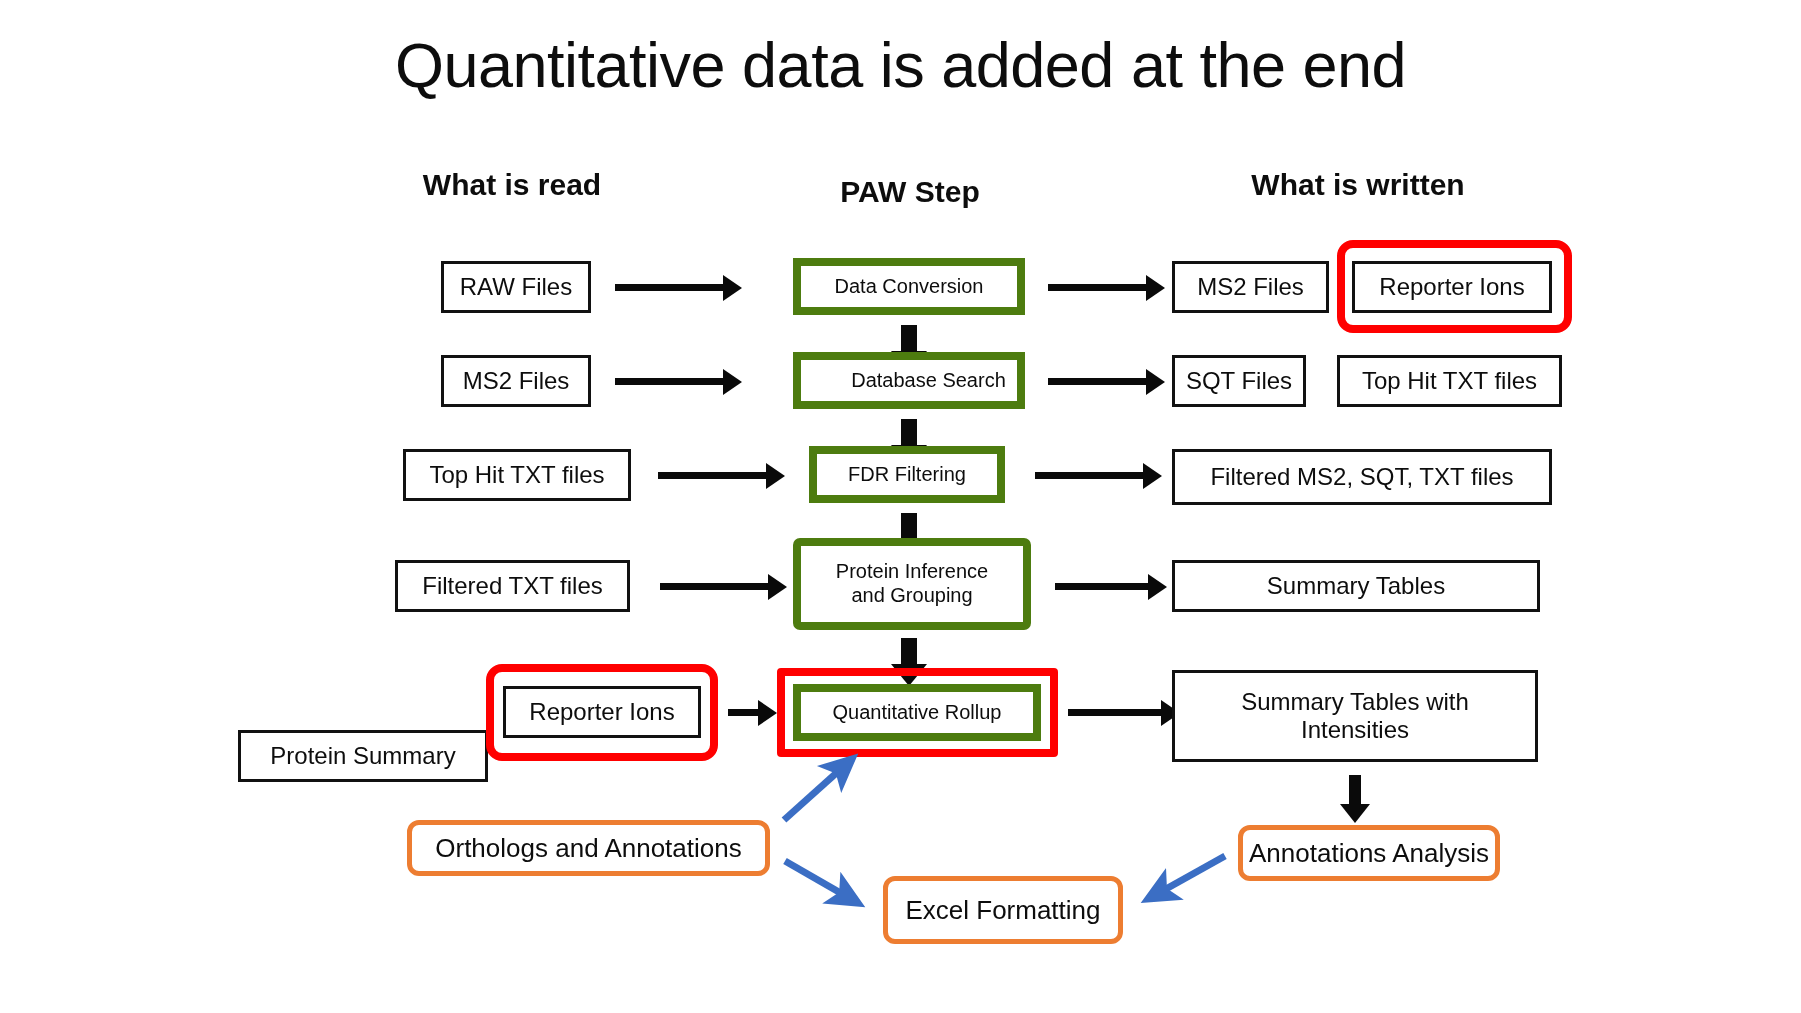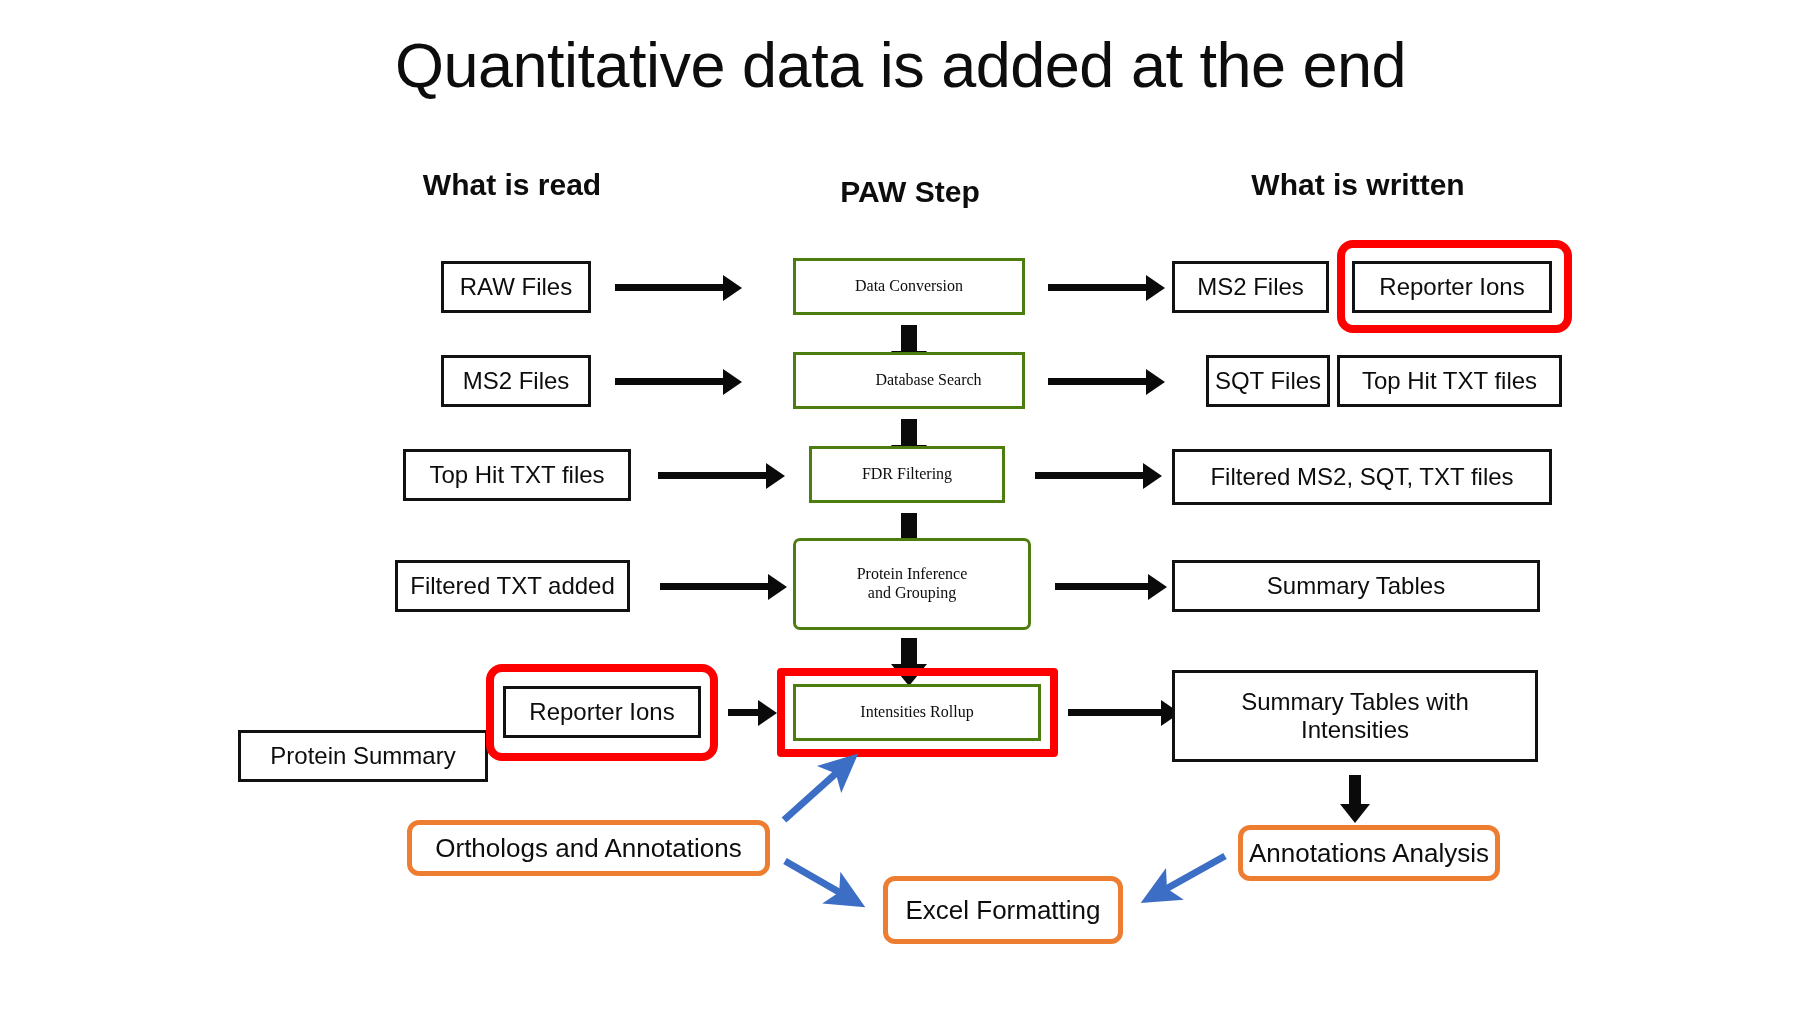--- a/index.html
+++ b/index.html
@@ -59,23 +59,22 @@
     color: #0d0d0d;
     line-height: 1.18;
   }
   
   .node.thin {
     border: 3px solid #111111;
     font-size: 24px;
   }
   
   .node.heavy {
-    border: 3px solid #4d7c0f;
-    font-size: 16px;
-    font-family: Liberation Serif, serif;
+    border: 8px solid #4d7c0f;
+    font-size: 20px;
   }
   
   .node.orange {
     border: 5px solid #ed7d31;
     border-radius: 12px;
     font-size: 26px;
   }
 
   
   .red-frame {
@@ -166,39 +165,39 @@
   <div class="arrow-v" style="left:901px; top:325px; height:28px;"></div>
 
   <div class="node thin" style="left:441px; top:355px; width:150px; height:52px;">MS2 Files</div>
 
   <div class="arrow-h" style="left:615px; top:378px; width:110px;"></div>
 
   <div class="node heavy" style="left:793px; top:352px; width:232px; height:57px;padding-left:39px;">Database Search</div>
 
   <div class="arrow-h" style="left:1048px; top:378px; width:100px;"></div>
 
-  <div class="node thin" style="left:1172px; top:355px; width:124px; height:52px;margin-left:34px;">SQT Files</div>
+  <div class="node thin" style="left:1172px; top:355px; width:134px; height:52px;">SQT Files</div>
 
   <div class="node thin" style="left:1337px; top:355px; width:225px; height:52px;">Top Hit TXT files</div>
 
   <div class="arrow-v" style="left:901px; top:419px; height:28px;"></div>
 
   <div class="node thin" style="left:403px; top:449px; width:228px; height:52px;">Top Hit TXT files</div>
 
   <div class="arrow-h" style="left:658px; top:472px; width:110px;"></div>
 
   <div class="node heavy" style="left:809px; top:446px; width:196px; height:57px;">FDR Filtering</div>
 
   <div class="arrow-h" style="left:1035px; top:472px; width:110px;"></div>
 
   <div class="node thin" style="left:1172px; top:449px; width:380px; height:56px;">Filtered MS2, SQT, TXT files</div>
 
   <div class="arrow-v" style="left:901px; top:513px; height:28px;"></div>
 
-  <div class="node thin" style="left:395px; top:560px; width:235px; height:52px;">Filtered TXT added</div>
+  <div class="node thin" style="left:395px; top:560px; width:235px; height:52px;">Filtered TXT files</div>
 
   <div class="arrow-h" style="left:660px; top:583px; width:110px;"></div>
 
   <div class="node heavy" style="left:793px; top:538px; width:238px; height:92px; flex-direction:column;border-radius:7px;">
     <span>Protein Inference</span>
     <span>and Grouping</span>
   </div>
 
   <div class="arrow-h" style="left:1055px; top:583px; width:95px;"></div>
 
@@ -206,21 +205,21 @@
 
   <div class="arrow-v" style="left:901px; top:638px; height:28px;"></div>
 
   <div class="node thin" style="left:238px; top:686px; width:250px; height:52px;margin-top:44px;">Protein Summary</div>
 
   <div class="node thin" style="left:503px; top:686px; width:198px; height:52px;">Reporter Ions</div>
   <div class="red-frame" style="left:486px; top:664px; width:232px; height:97px;"></div>
 
   <div class="arrow-h" style="left:728px; top:709px; width:32px;"></div>
 
-  <div class="node heavy" style="left:793px; top:684px; width:248px; height:57px;">Intensities Rollup</div>
+  <div class="node heavy" style="left:793px; top:684px; width:248px; height:57px;">Quantitative Rollup</div>
   <div class="red-frame square" style="left:777px; top:668px; width:281px; height:89px;"></div>
 
   <div class="arrow-h" style="left:1068px; top:709px; width:95px;"></div>
 
   <div class="node thin" style="left:1172px; top:670px; width:366px; height:92px; flex-direction:column;">
     <span>Summary Tables with</span>
     <span>Intensities</span>
   </div>
 
   <div class="arrow-v thinner" style="left:1349px; top:775px; height:30px;"></div>

